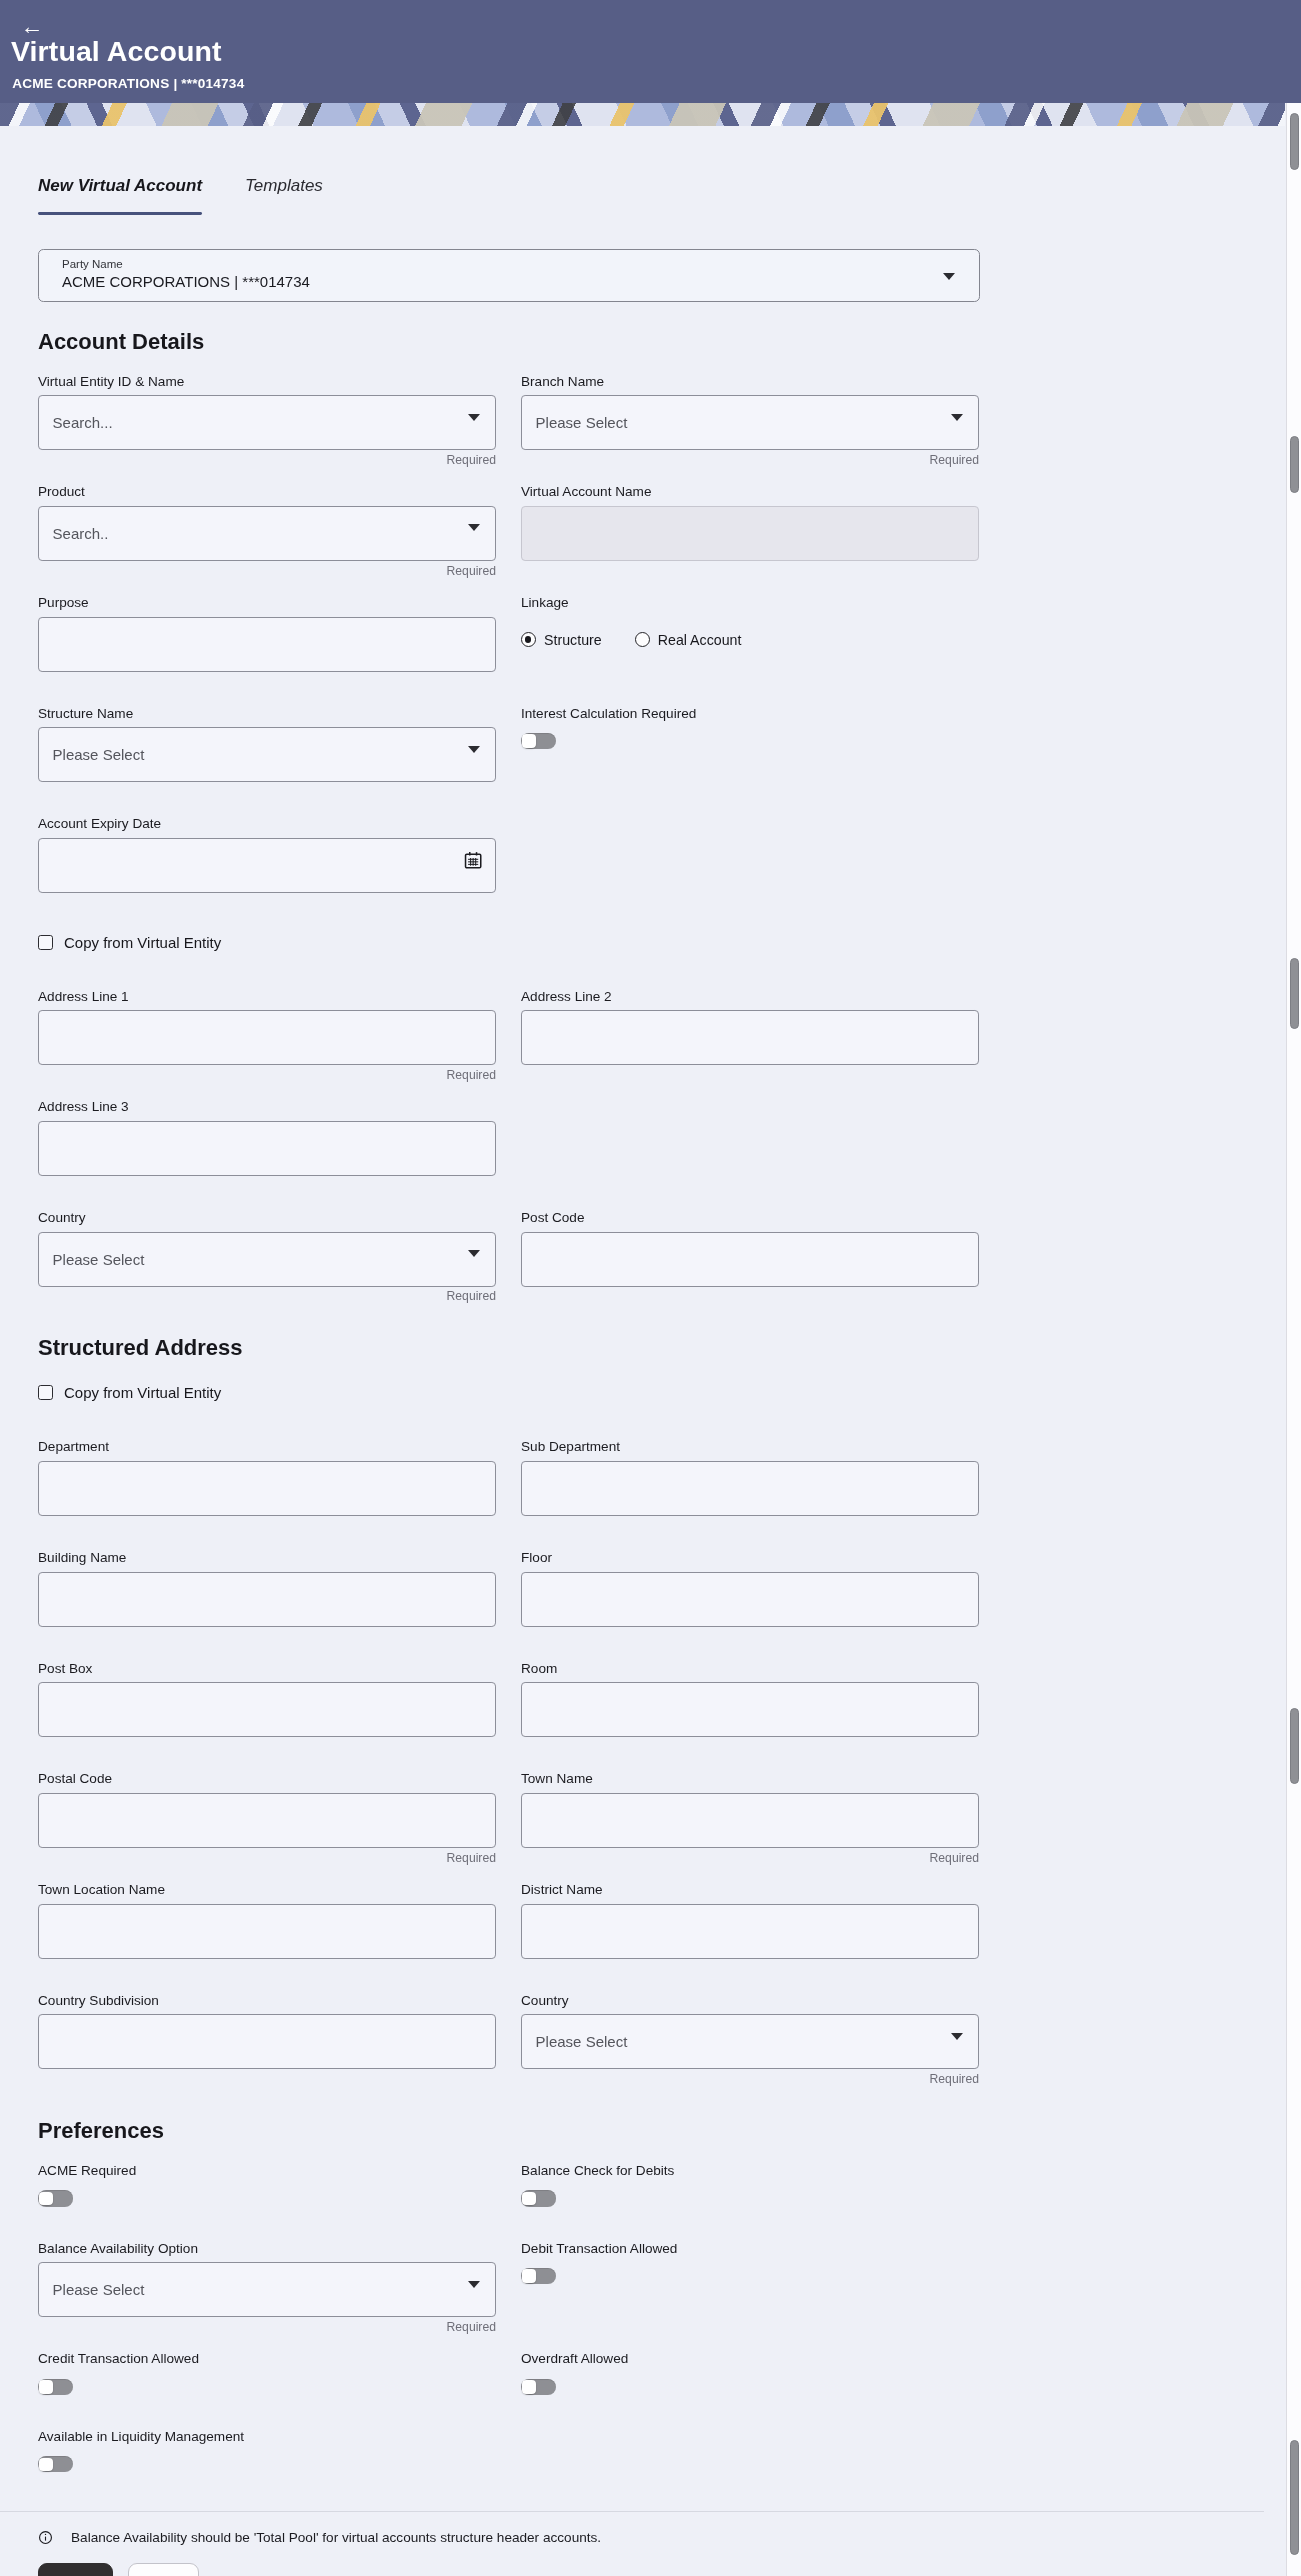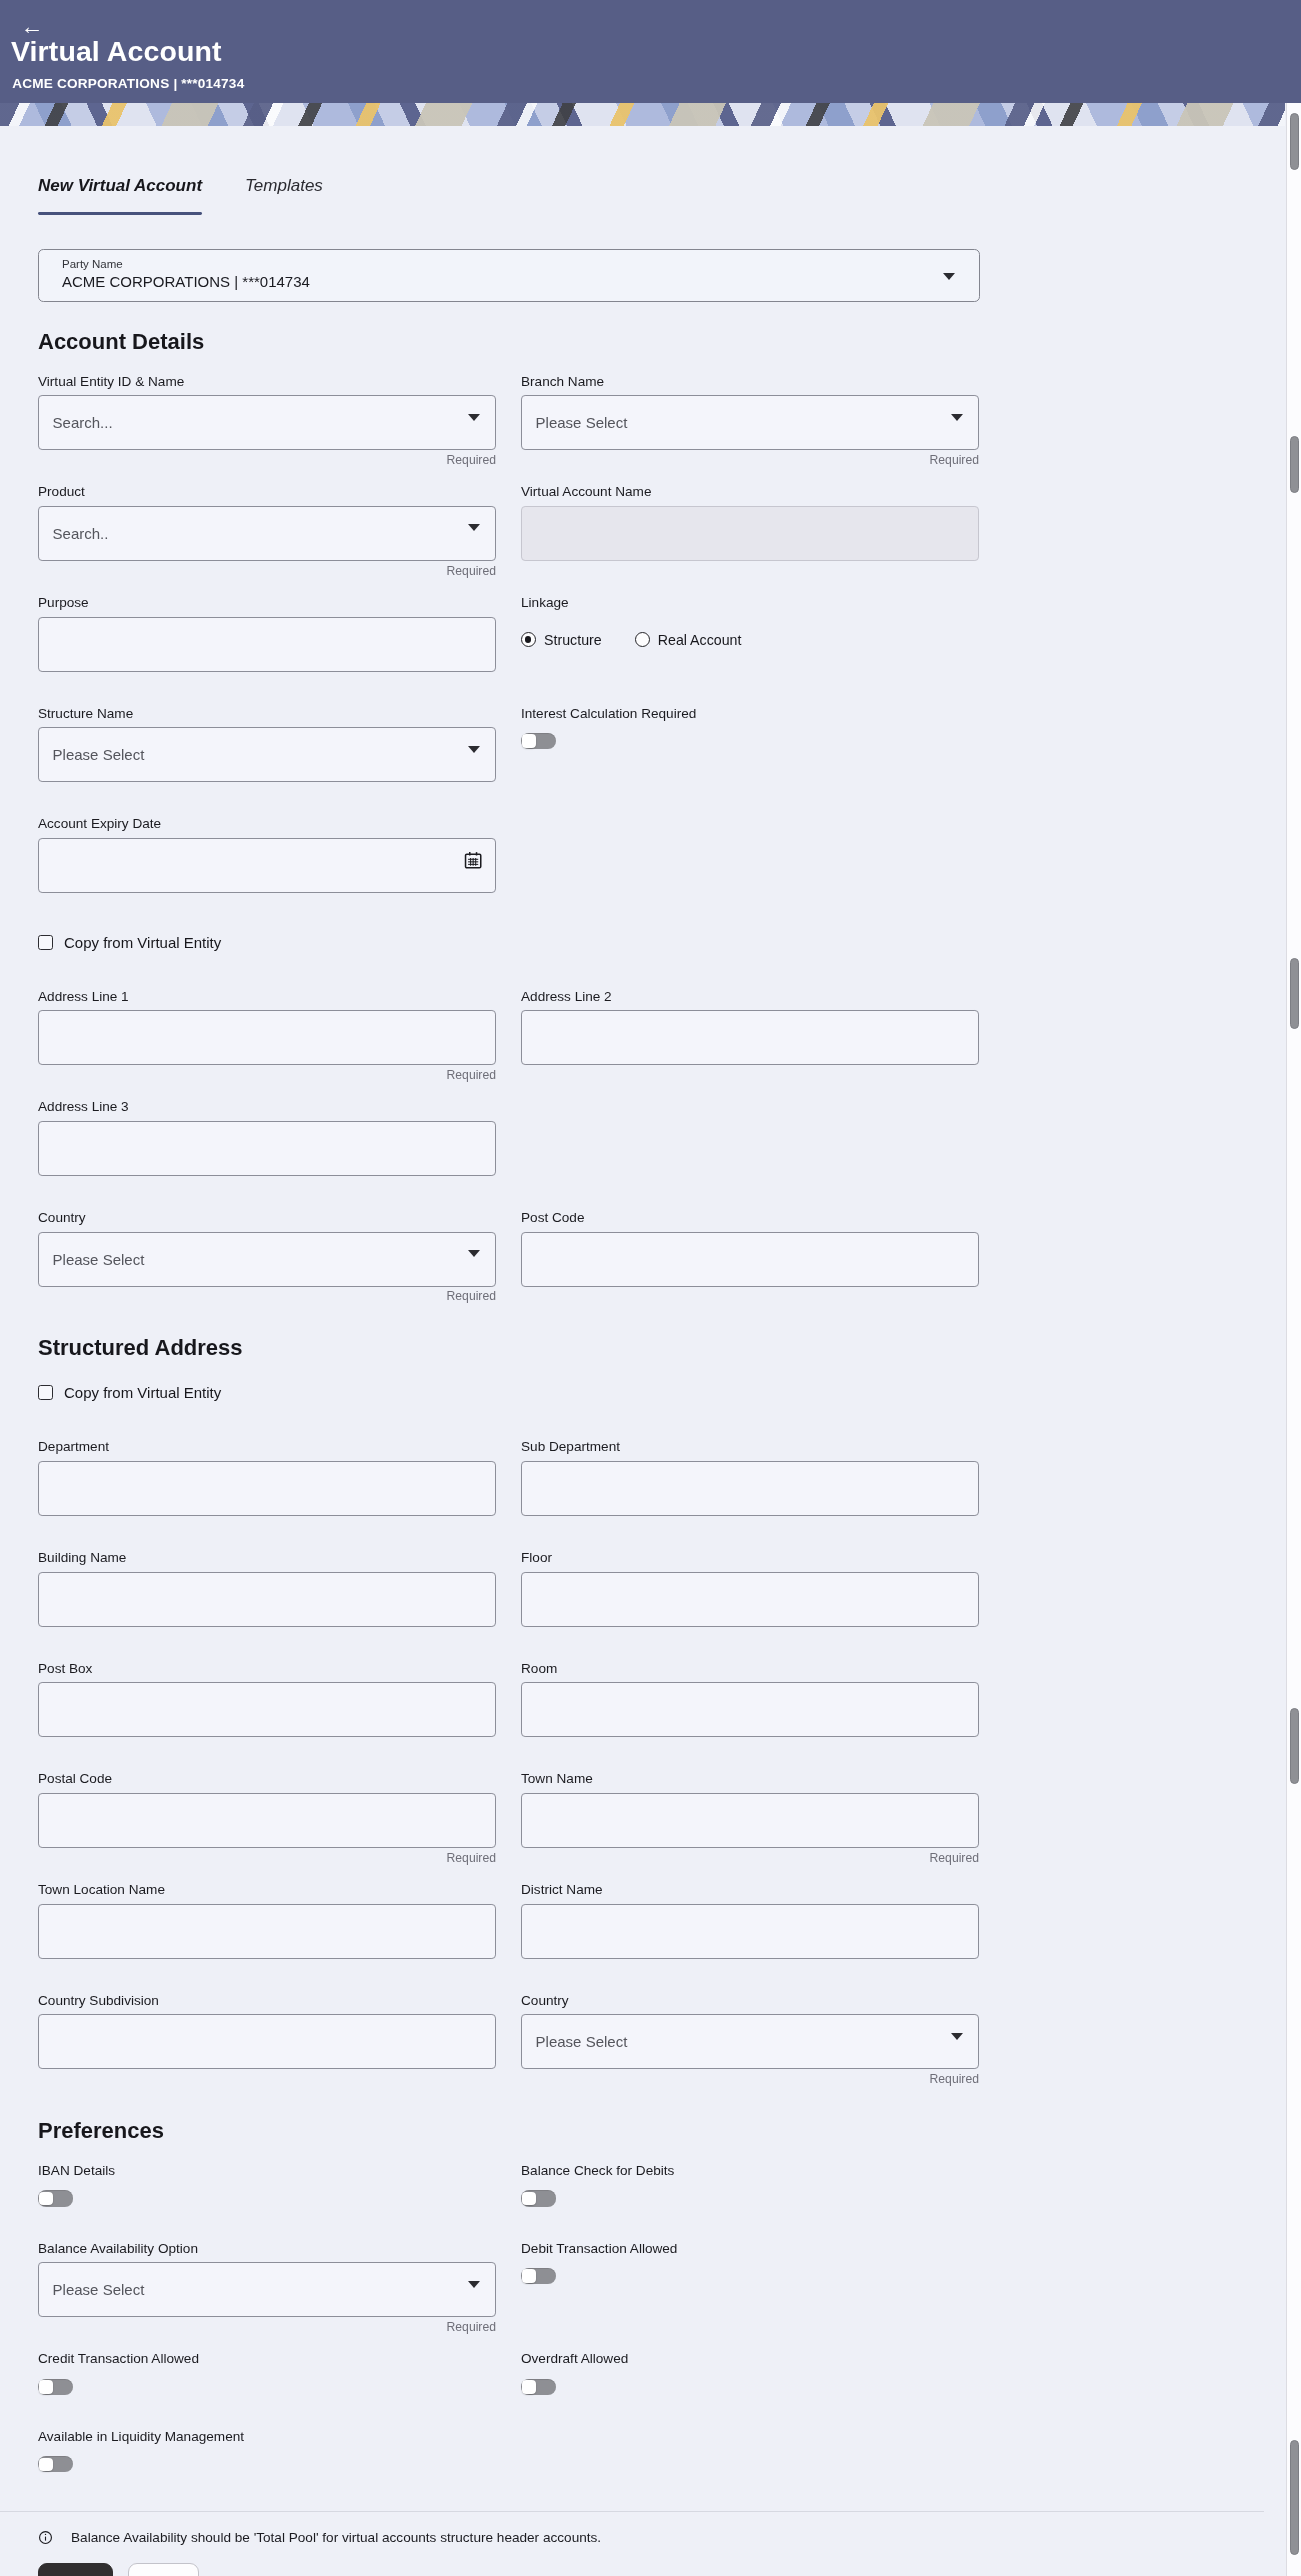--- a/index.html
+++ b/index.html
@@ -358,21 +358,21 @@
         <span class="caret"></span>
       </div>
       <div class="reqline">Required</div>
     </div>
   </div>
 
   <div class="section-h">Preferences</div>
 
   <div class="row">
     <div>
-      <label class="flabel">IBAN Details</label>
+      <label class="flabel">ACME Required</label>
       <div class="toggle">
           <span class="knob"></span>
         </div>
       <div class="reqline"></div>
     </div>
     <div>
       <label class="flabel">Balance Check for Debits</label>
       <div class="toggle">
           <span class="knob"></span>
         </div>

